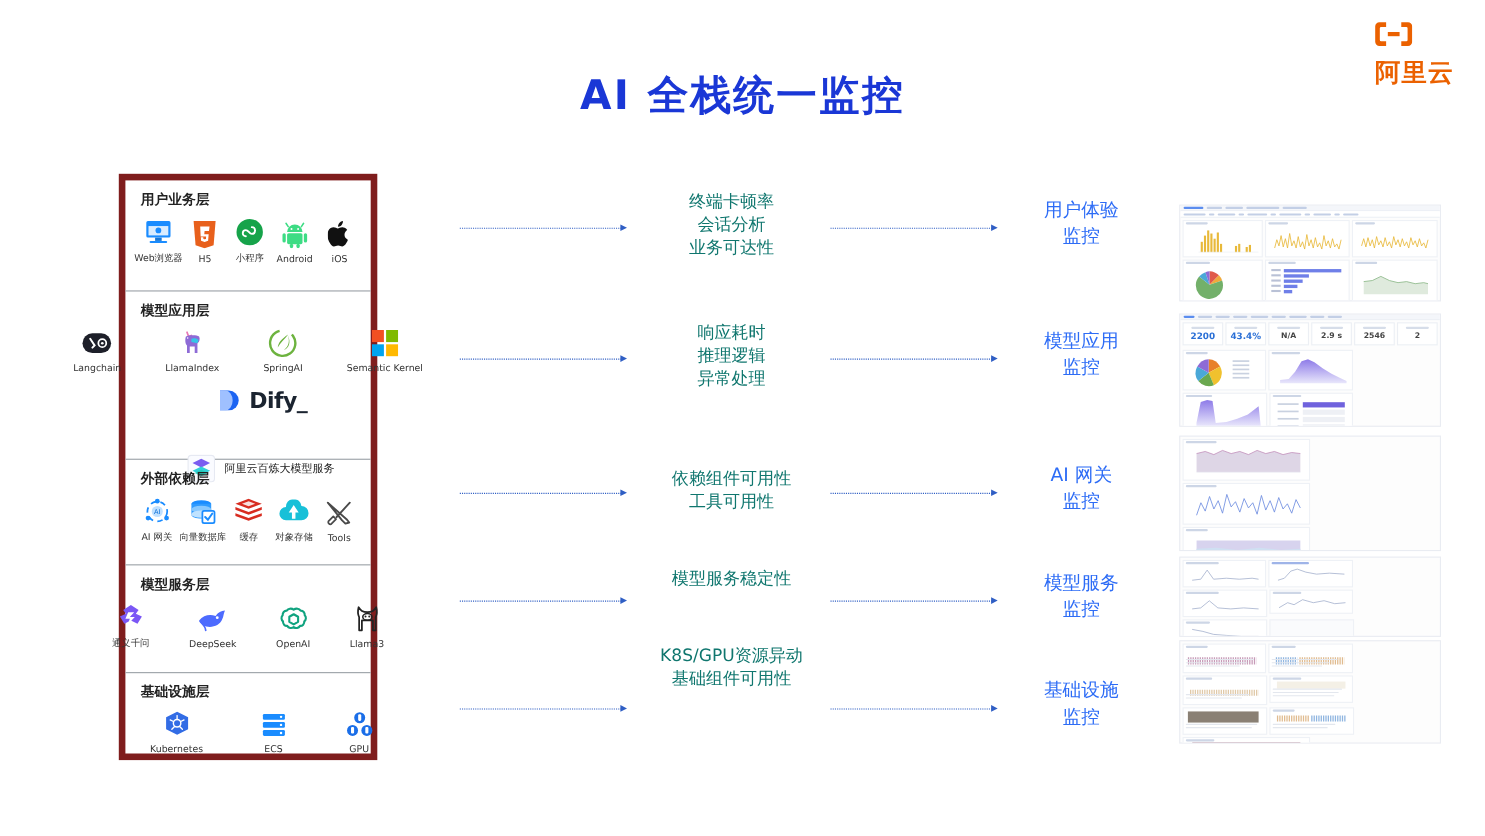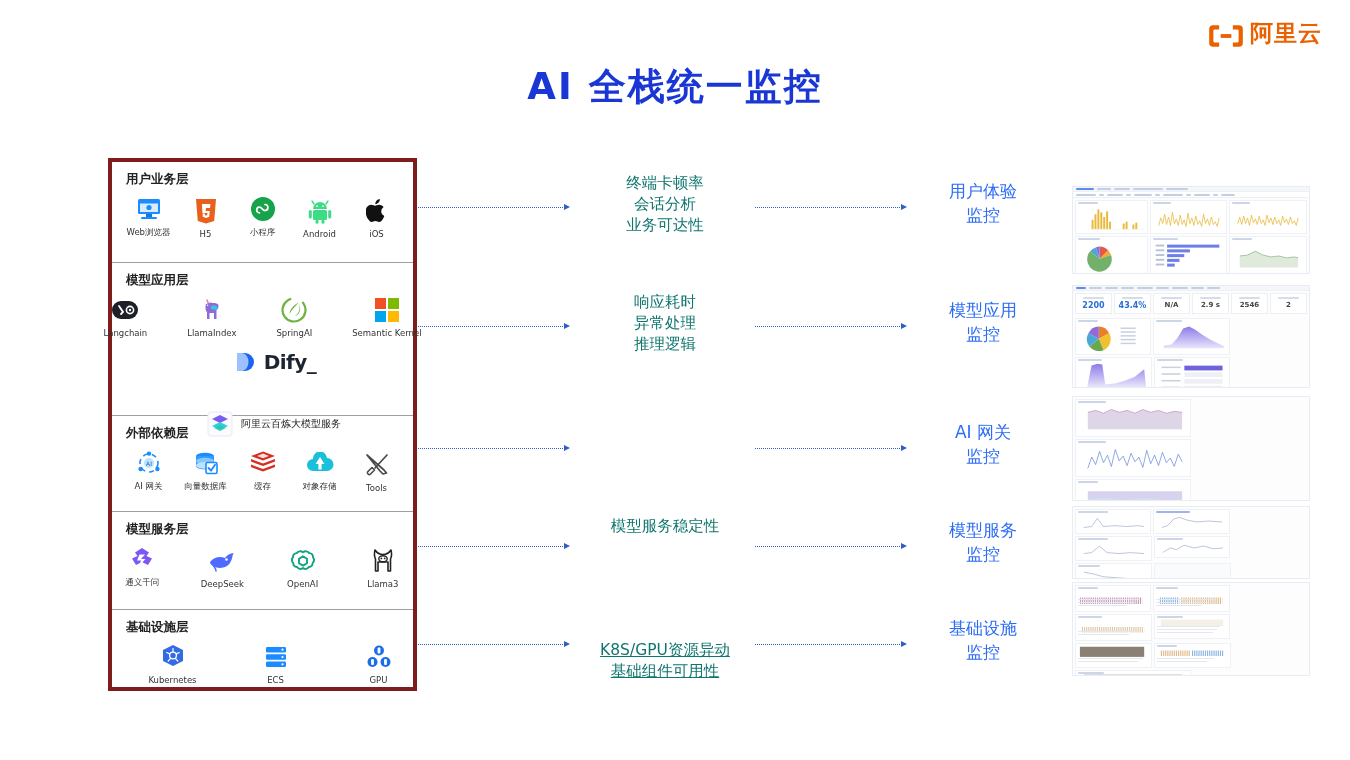--- a/index.html
+++ b/index.html
@@ -5,39 +5,39 @@
   * { box-sizing: border-box; margin: 0; padding: 0; }
   html, body {
     width: 1350px; height: 760px;
     background: #ffffff;
     font-family: "Liberation Sans", "DejaVu Sans", sans-serif;
     overflow: hidden;
   }
   .slide { position: relative; width: 1350px; height: 760px; background: #fff; }
 
   
-  .logo { position: absolute; right: 28px; top: 18px; display: flex; align-items: flex-end; gap: 7px; }
+  .logo { position: absolute; right: 28px; top: 18px; display: flex; align-items: flex-start; gap: 7px; flex-direction: column; }
   .logo-mark { width: 34px; height: 26px; }
   .logo-text { font-size: 23px; font-weight: bold; color: #EB6100; letter-spacing: 1px;
                font-family: "DejaVu Sans", "Liberation Sans", sans-serif; }
 
   
   .title {
     position: absolute; left: 0; right: 0; top: 62px;
     text-align: center;
     font-size: 37px; font-weight: bold; color: #1A37D6;
     letter-spacing: 2px;
     font-family: "DejaVu Sans", "Liberation Sans", sans-serif;
   }
 
   
   .stack {
     position: absolute; left: 108px; top: 158px;
-    width: 309px; height: 533px;
-    border: 4px solid #7f1d1d;
+    width: 235px; height: 533px;
+    border: 6px solid #7f1d1d;
     background: #fff;
   }
   .layer { border-bottom: 1px solid #9aa0a6; padding: 9px 0 6px 0; position: relative; }
   .layer:last-child { border-bottom: none; }
   .layer-title {
     font-size: 12.5px; color: #222; font-weight: bold; padding-left: 14px; margin-bottom: 4px;
     font-family: "DejaVu Sans", "Liberation Sans", sans-serif;
   }
   .icon-row { display: flex; justify-content: space-around; align-items: flex-end; padding: 3px 8px 2px 8px; }
   .icon-row.center { justify-content: center; gap: 38px; }
@@ -444,27 +444,31 @@
       <span class="head"></span>
   </div>
 
   <div class="metrics" style="left:550px; top:173px;">
     <div>终端卡顿率</div>
     <div>会话分析</div>
     <div>业务可达性</div>
   </div>
   <div class="metrics" style="left:550px; top:292px;">
     <div>响应耗时</div>
+    <div>推理逻辑</div>
     <div>异常处理</div>
-    <div>推理逻辑</div>
+  </div>
+  <div class="metrics" style="left:550px; top:425px;">
+    <div>依赖组件可用性</div>
+    <div>工具可用性</div>
   </div>
   <div class="metrics" style="left:550px; top:516px;">
     <div>模型服务稳定性</div>
   </div>
-  <div class="metrics" style="left:550px; top:640px;text-decoration:underline;">
+  <div class="metrics" style="left:550px; top:586px;">
     <div>K8S/GPU资源异动</div>
     <div>基础组件可用性</div>
   </div>
 
   <div class="arrow" style="left:755px; top:203px; width:152px;">
     <span class="line"></span>
       <span class="head"></span>
   </div>
   <div class="arrow" style="left:755px; top:322px; width:152px;">
     <span class="line"></span>

